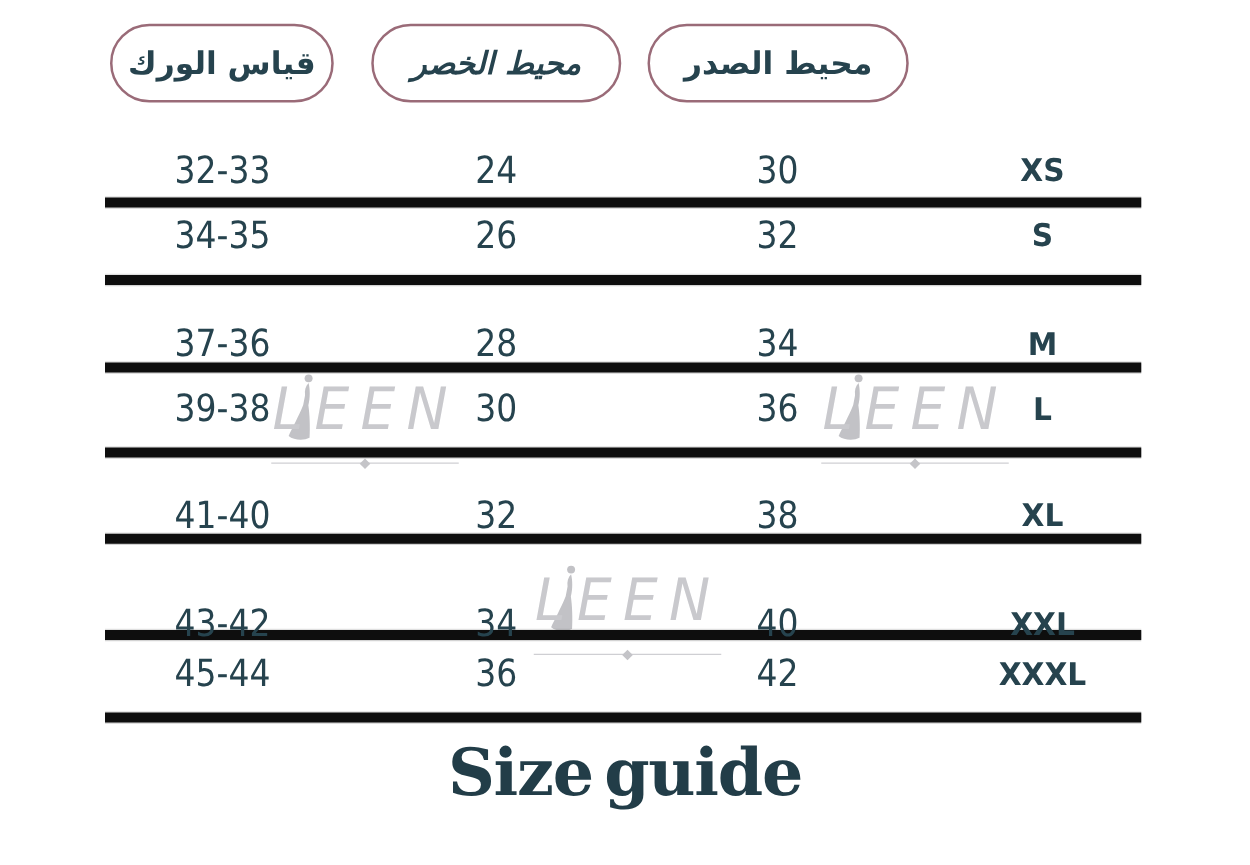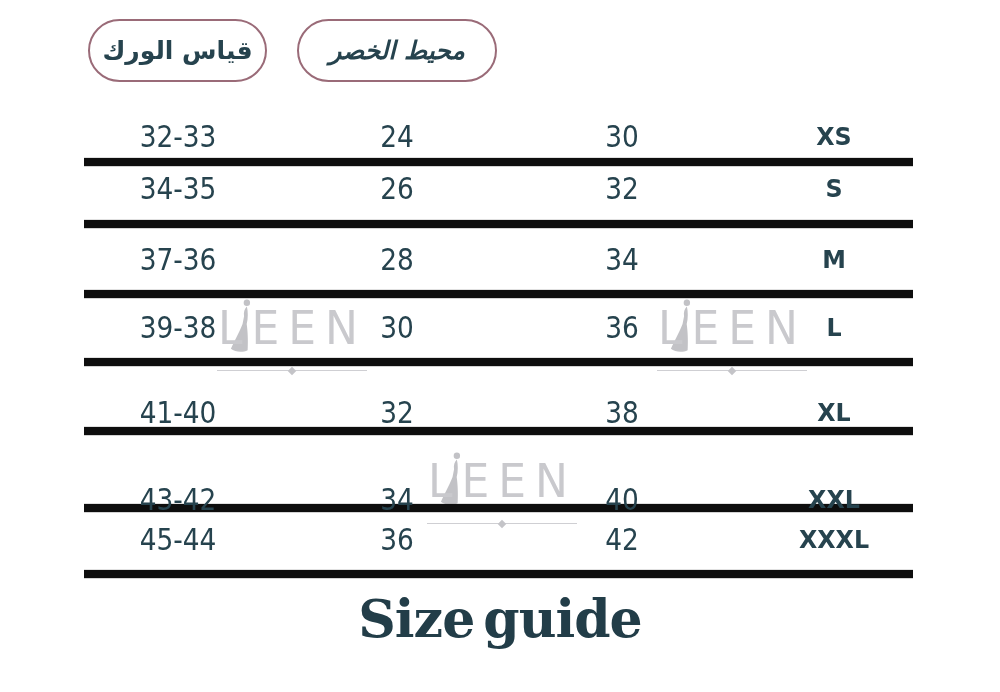--- a/index.html
+++ b/index.html
@@ -89,20 +89,21 @@
     font-weight: bold;
     transform: translateX(-50%) scaleX(0.95);
   }
 
   
   .watermark {
     position: absolute;
     width: 160px;
     z-index: 1;
     text-align: center;
+    font-style: italic;
   }
   .wm-1 { left: 128px; top: 302px; }
   .wm-2 { left: 568px; top: 302px; }
   .wm-3 { left: 338px; top: 455px; }
   .wm-text {
     display: block;
     font-family: "DejaVu Sans", sans-serif;
     font-size: 44px;
     line-height: 52px;
     letter-spacing: 9px;
@@ -156,20 +157,23 @@
 
 <div class="stage">
   <div class="table">
 
     <div class="pill pill-hip">
       <span class="pill-label">قياس الورك</span>
     </div>
     <div class="pill pill-waist">
       <span class="pill-label">محيط الخصر</span>
     </div>
+    <div class="pill pill-chest">
+      <span class="pill-label">محيط الصدر</span>
+    </div>
 
     <div class="watermark wm-1">
       <svg class="dress-icon" width="34" height="62" viewBox="0 0 36 66">
         <circle cx="20" cy="5" r="3.4"></circle>
         <path d="M20 9 c-2.6 2.6 -3.6 6.2 -3 10.4 l-1.6 8.2 c-4 10 -9.4 19.6 -12.4 26.4 c4.2 3.6 12.6 4.2 17.8 1.6 c0.6 -9.2 0.1 -20.6 -1 -27.8 c1.6 -6.2 1.5 -13.4 0.2 -18.8 z"></path>
       </svg>
       <span class="wm-text">LEEN</span>
       <div class="wm-underline">
           <span class="wm-diamond"></span>
         </div>
@@ -208,21 +212,21 @@
       <span class="cell num waist">24</span>
       <span class="cell num chest">30</span>
       <span class="cell size">XS</span>
     </div>
     <div class="row" style="top:169px">
       <span class="cell num hip">34-35</span>
       <span class="cell num waist">26</span>
       <span class="cell num chest">32</span>
       <span class="cell size">S</span>
     </div>
-    <div class="row" style="top:240px">
+    <div class="row" style="top:256px">
       <span class="cell num hip">37-36</span>
       <span class="cell num waist">28</span>
       <span class="cell num chest">34</span>
       <span class="cell size">M</span>
     </div>
     <div class="row" style="top:308px">
       <span class="cell num hip">39-38</span>
       <span class="cell num waist">30</span>
       <span class="cell num chest">36</span>
       <span class="cell size">L</span>

